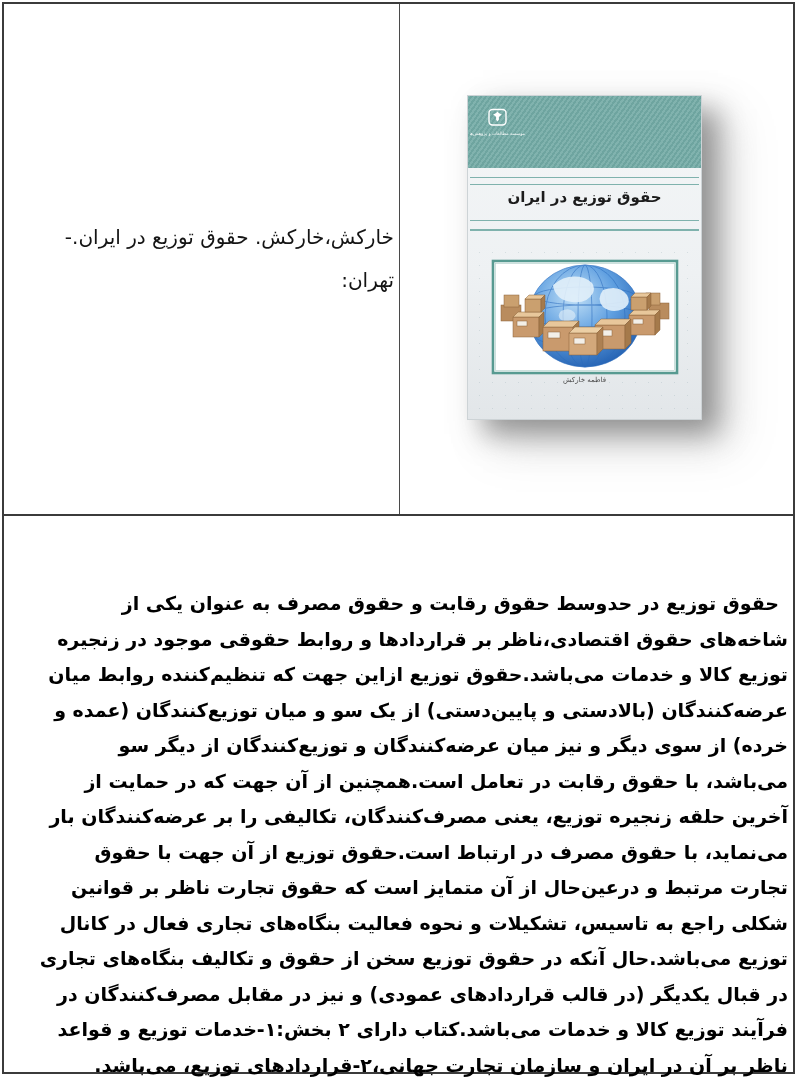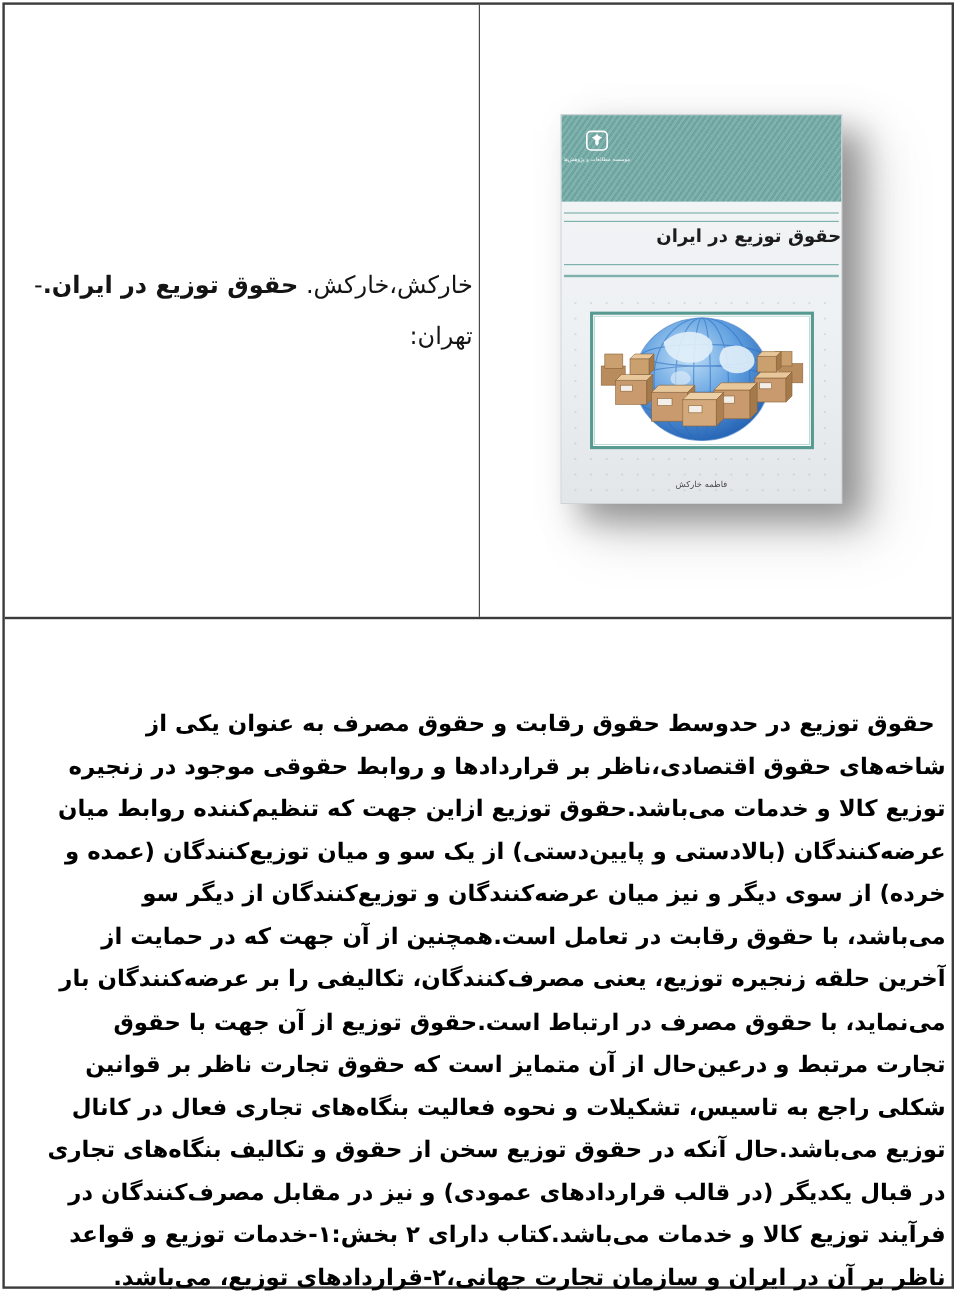--- a/index.html
+++ b/index.html
@@ -15,21 +15,21 @@
   }
   .row-top { flex:0 0 510px; border-bottom:2px solid #3b3b3b; display:flex; min-height:0; }
   .cell-citation {
     flex:0 0 396px; width:396px; box-sizing:border-box;
     border-right:1px solid #4a4a4a;
     display:flex; flex-direction:column; justify-content:center;
     direction:rtl; text-align:right;
     padding:0 5px 0 10px; color:#141414;
     font-size:20px; line-height:43px;
   }
-  .cit-bold { font-weight:bold;margin-top:12px; }
+  .cit-bold { font-weight:normal;margin-top:12px; }
   .cell-cover { flex:1 1 auto; display:flex; align-items:center; justify-content:center; }
 
   
   .cover {
     position:relative; left:-12px; top:-2px;
     width:235px; height:325px; flex:0 0 auto;
     background:linear-gradient(180deg,#f4f6f7 0%,#eef1f3 55%,#e2e6e9 100%);
     box-shadow:16px 14px 26px rgba(70,70,70,.5), 28px 24px 42px rgba(130,130,130,.28);
     border:1px solid #cdd3d6; box-sizing:border-box;
   }
@@ -50,26 +50,26 @@
     direction:rtl; white-space:nowrap; overflow:hidden;
   }
   .rules-a, .rules-b {
     position:absolute; left:2px; right:2px; height:6px;
     border-top:1.5px solid #7fb2ad; border-bottom:1.5px solid #7fb2ad;
   }
   .rules-a { top:81px; }
   .rules-b { top:124px; height:8px; border-top-width:1px; border-bottom-width:2px; }
   .cover-title {
     position:absolute; top:92px; left:0; right:0; z-index:1;
-    font-size:15px; font-weight:bold; color:#1c1c1c; direction:rtl;
+    text-align:center; font-size:15px; font-weight:bold; color:#1c1c1c; direction:rtl;
   }
   .cover-art { position:absolute; top:163px; left:23px; width:188px; height:116px; z-index:1; }
   .cover-art svg { display:block; width:100%; height:100%; }
   .cover-author {
-    position:absolute; top:304px; left:0; right:0; z-index:1;
+    position:absolute; top:280px; left:0; right:0; z-index:1;
     text-align:center; font-size:7px; color:#4a4a4a; direction:rtl; letter-spacing:.5px;
   }
 
   
   .row-bottom {
     flex:1 1 auto; box-sizing:border-box;
     direction:rtl; padding:70px 5px 0 34px;
   }
   .desc {
     font-weight:bold; font-size:19px; line-height:35.5px;

